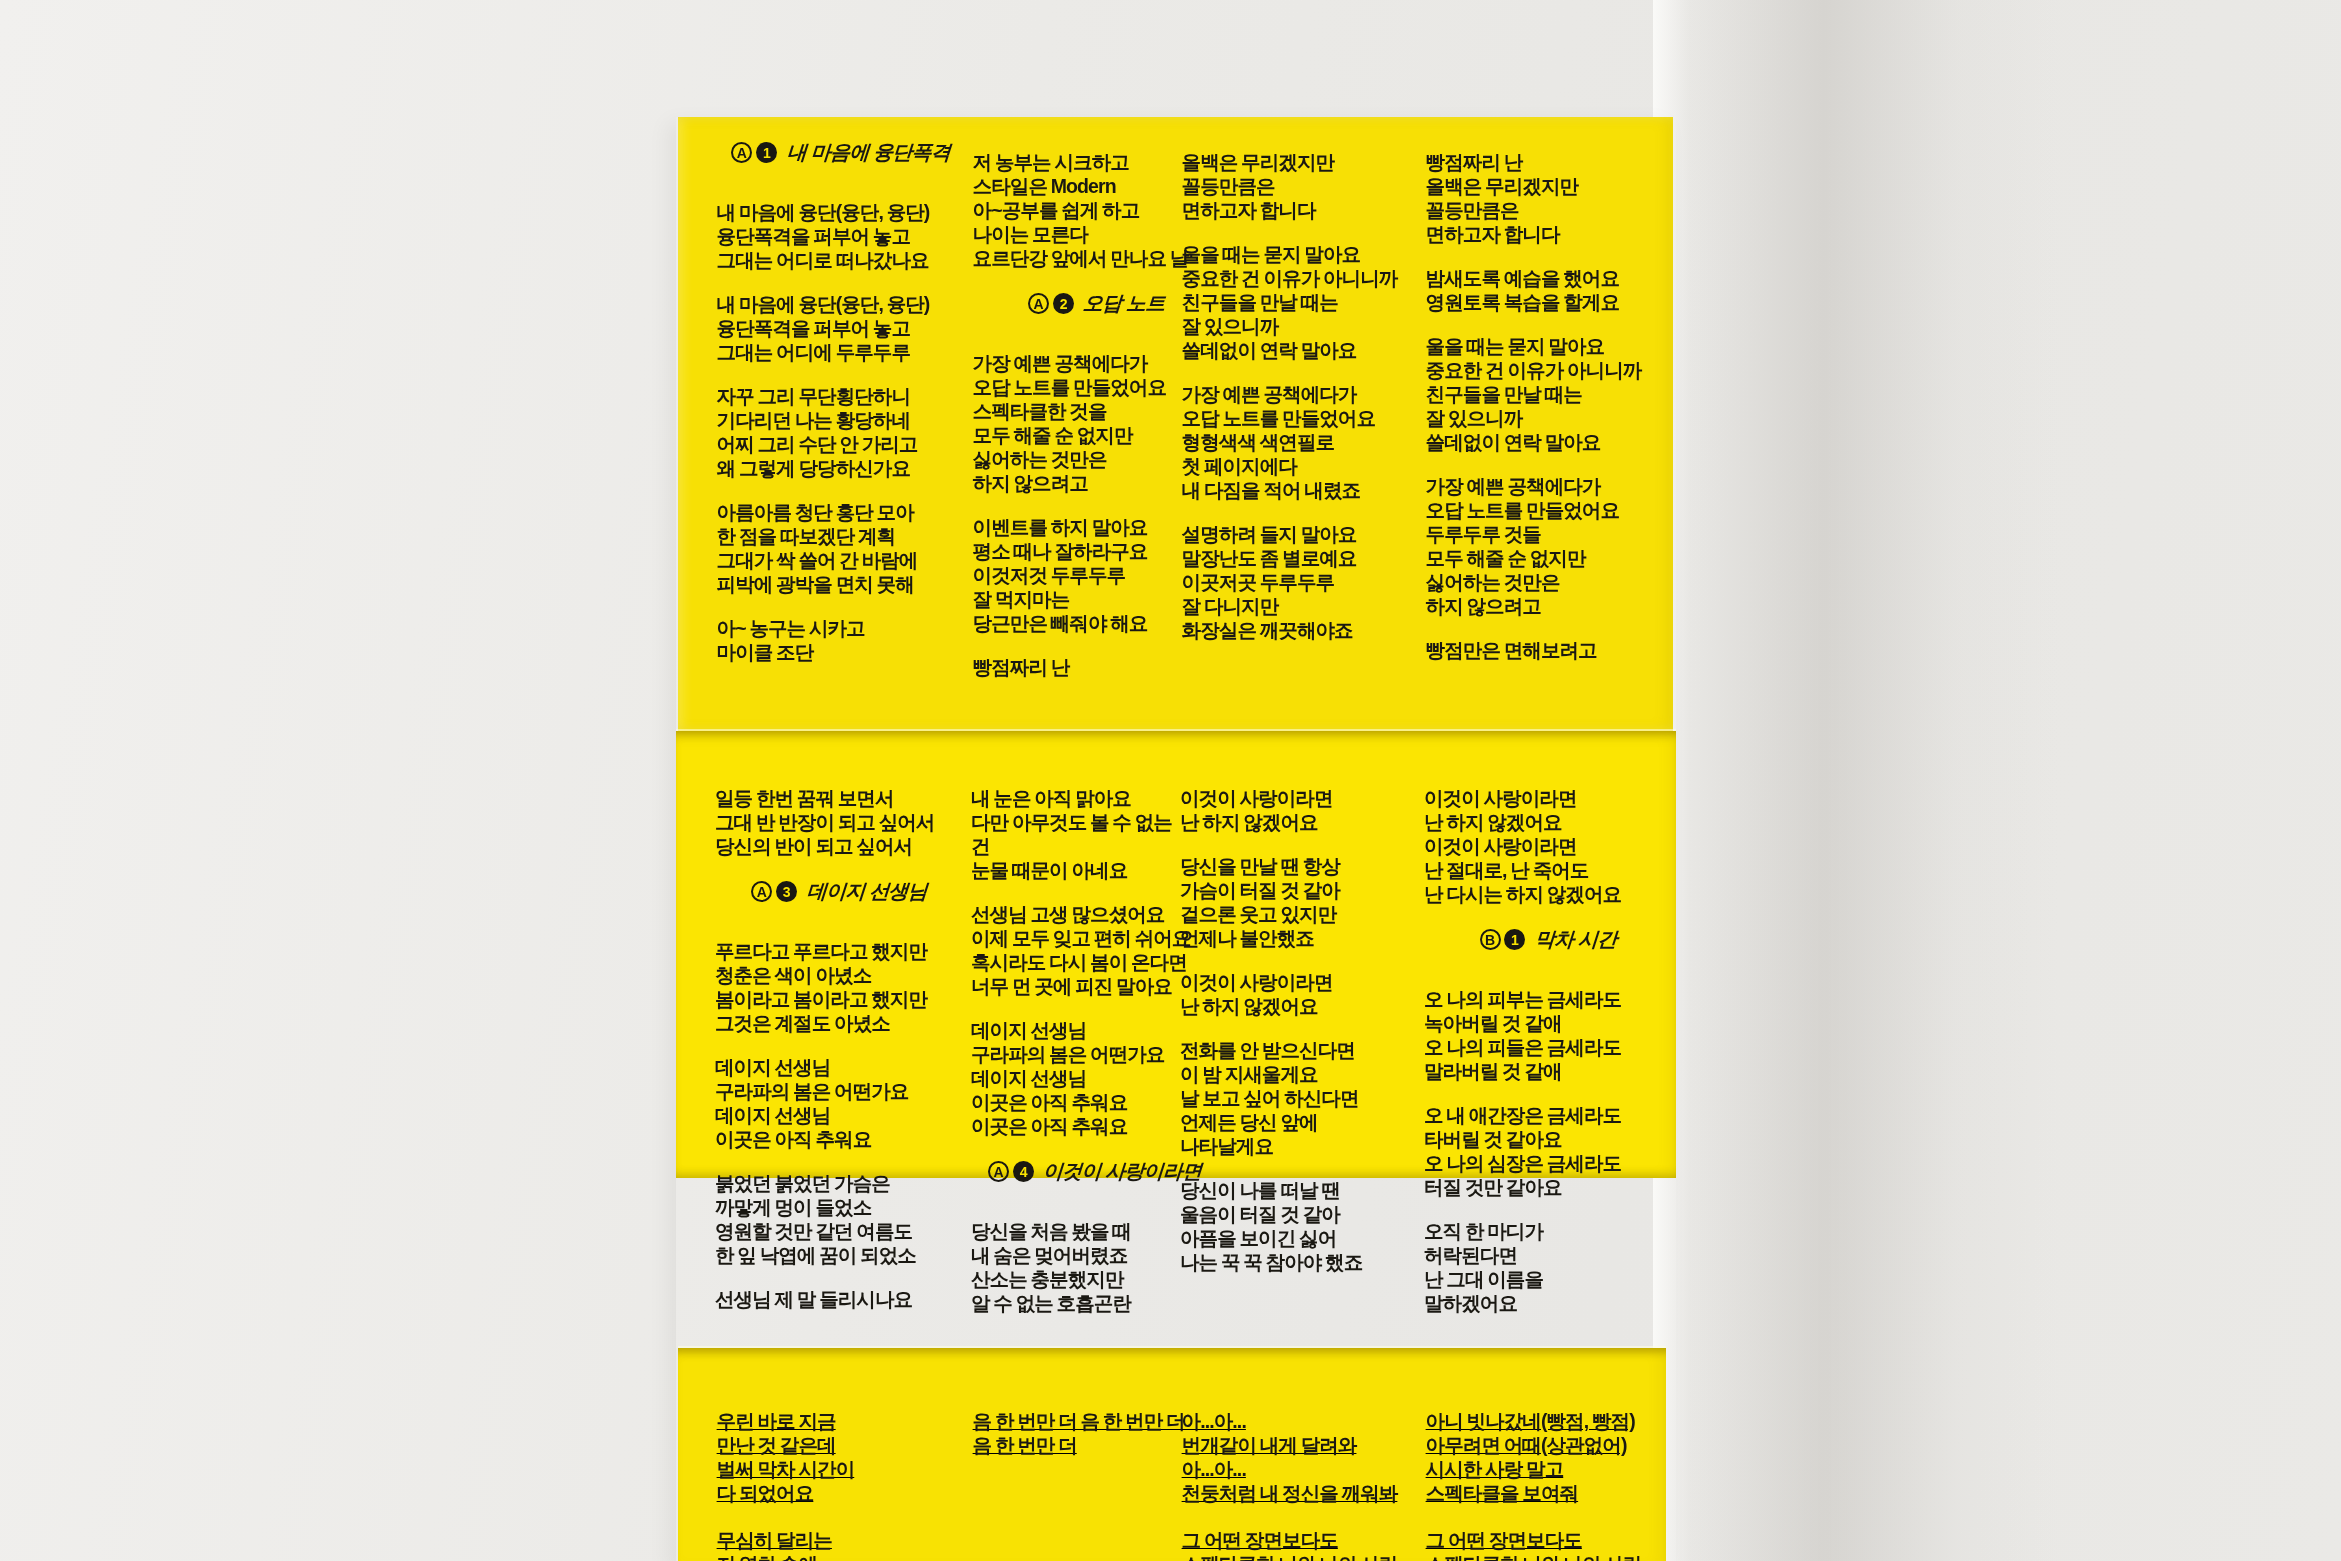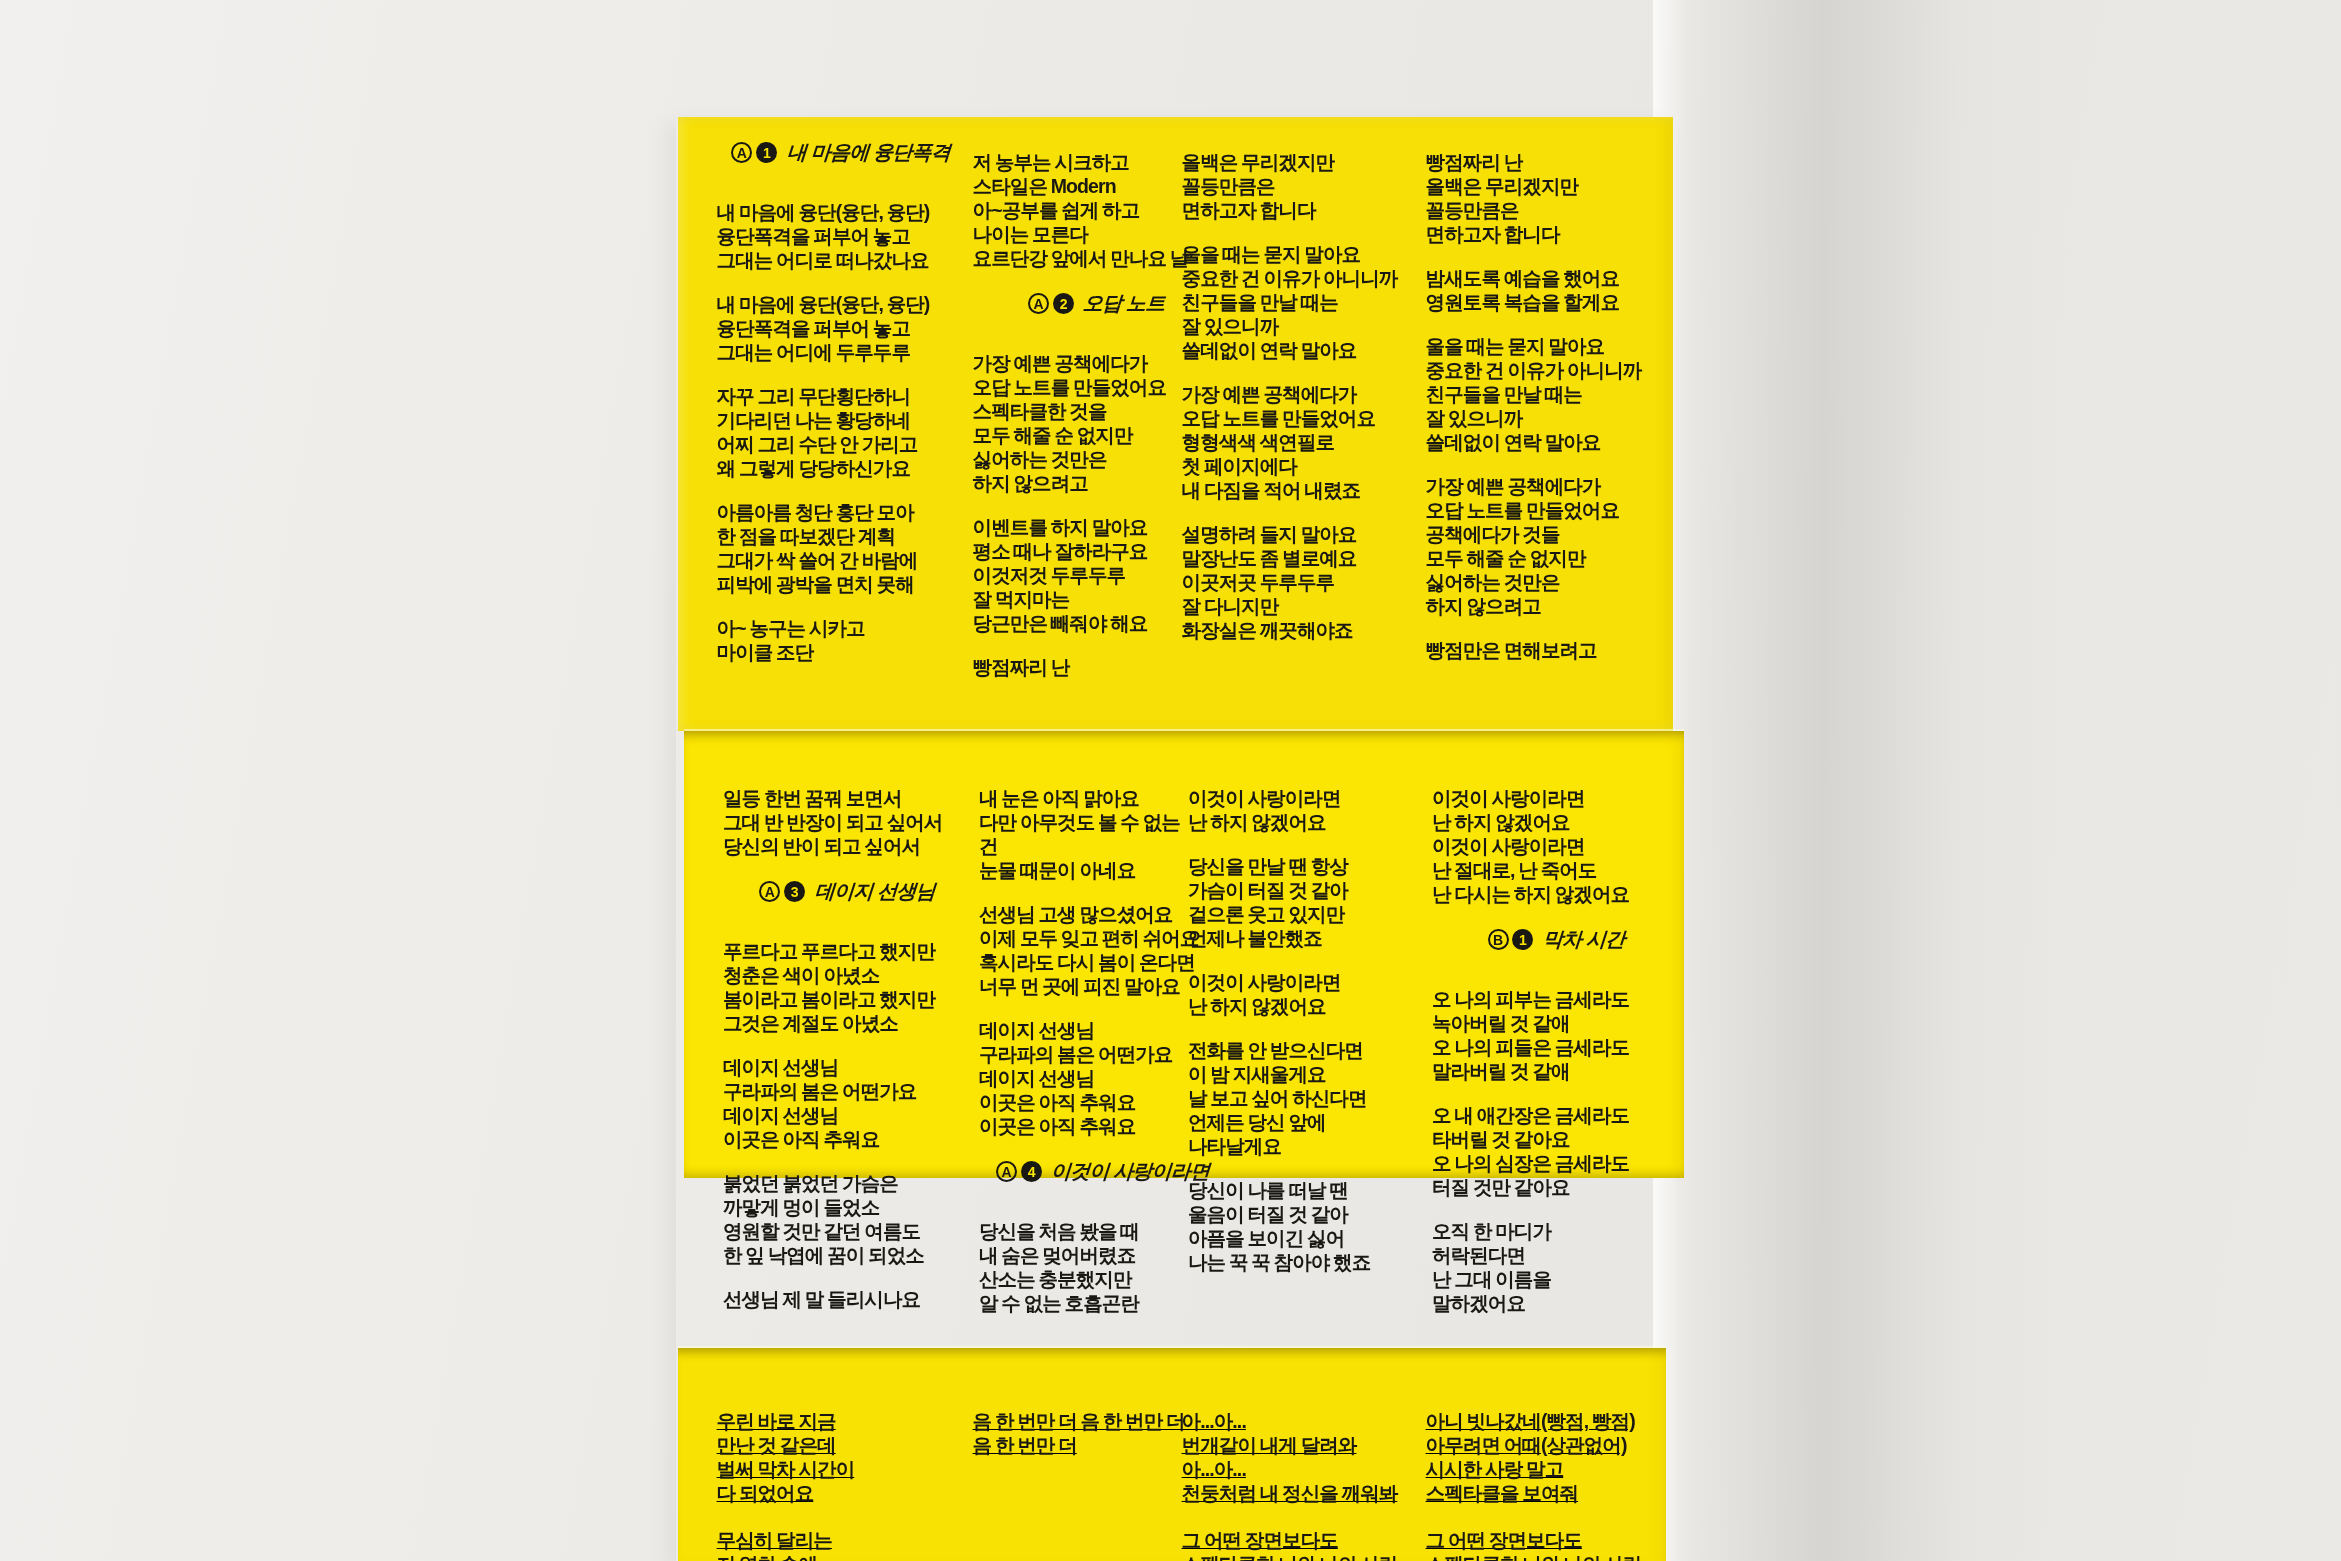--- a/index.html
+++ b/index.html
@@ -17,21 +17,21 @@
       rgba(214,212,208,0.18) 75%,
       rgba(230,229,226,0) 100%);
   }
   .paper{
     position:absolute;left:676px;top:117px;width:1000px;height:1452px;
     box-shadow:-9.4px 4.7px 20px rgba(0,0,0,0.05);
   }
   .panel{position:absolute;overflow:visible;}
   .p0{top:0;left:1.6px;width:995px;height:614px;background:var(--yellow-top,#f7e005);
       box-shadow:inset -6.2px 0 14px rgba(120,100,0,0.10), inset 4.7px 0 11px rgba(255,255,220,0.25);}
-  .p1{top:614px;left:8px;width:1000px;height:447px;background:var(--yellow-mid,#fbe502);
+  .p1{top:614px;left:0;width:1000px;height:447px;background:var(--yellow-mid,#fbe502);
       box-shadow:inset 0 9.4px 11px -7px rgba(110,88,0,0.55), inset 0 -11px 9.4px -7.8px rgba(95,78,0,0.30), inset -6.2px 0 14px rgba(120,100,0,0.08);text-decoration:underline;}
   .p2{top:1231px;left:1.6px;width:988px;height:221px;background:var(--yellow-bot,#f8e203);
       box-shadow:inset 0 11px 9.4px -7px rgba(110,88,0,0.45), inset -6.2px 0 14px rgba(120,100,0,0.08);}
   .p1::before,.p2::before{
     content:"";position:absolute;left:0;top:-1.6px;width:100%;height:1.6px;
     background:rgba(255,255,225,0.55);
   }
   .col{position:absolute;top:0;height:100%;width:248px;}
   .c0{left:39px;} .c1{left:295px;} .c2{left:504px;} .c3{left:748px;}
   .p0 .col{padding-top:22px;}
@@ -175,21 +175,21 @@
           <div class="stanza">
             <div class="line">울을 때는 묻지 말아요</div>
             <div class="line">중요한 건 이유가 아니니까</div>
             <div class="line">친구들을 만날 때는</div>
             <div class="line">잘 있으니까</div>
             <div class="line">쓸데없이 연락 말아요</div>
           </div>
           <div class="stanza">
             <div class="line">가장 예쁜 공책에다가</div>
             <div class="line">오답 노트를 만들었어요</div>
-            <div class="line">공책에다가 것들</div>
+            <div class="line">두루두루 것들</div>
             <div class="line">모두 해줄 순 없지만</div>
             <div class="line">싫어하는 것만은</div>
             <div class="line">하지 않으려고</div>
           </div>
           <div class="stanza">
             <div class="line">빵점만은 면해보려고</div>
           </div>
         </div>
       </section>
     <section class="panel p1">

